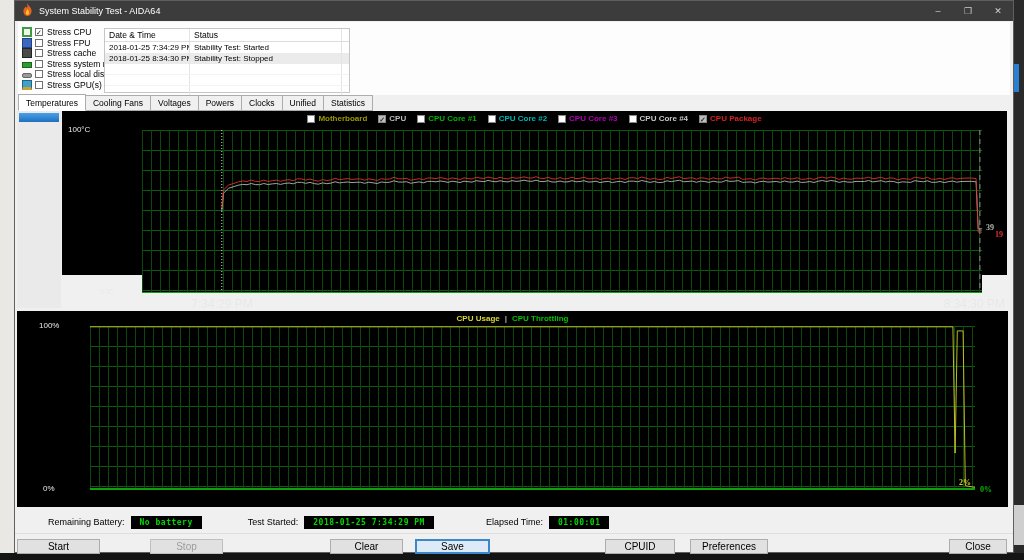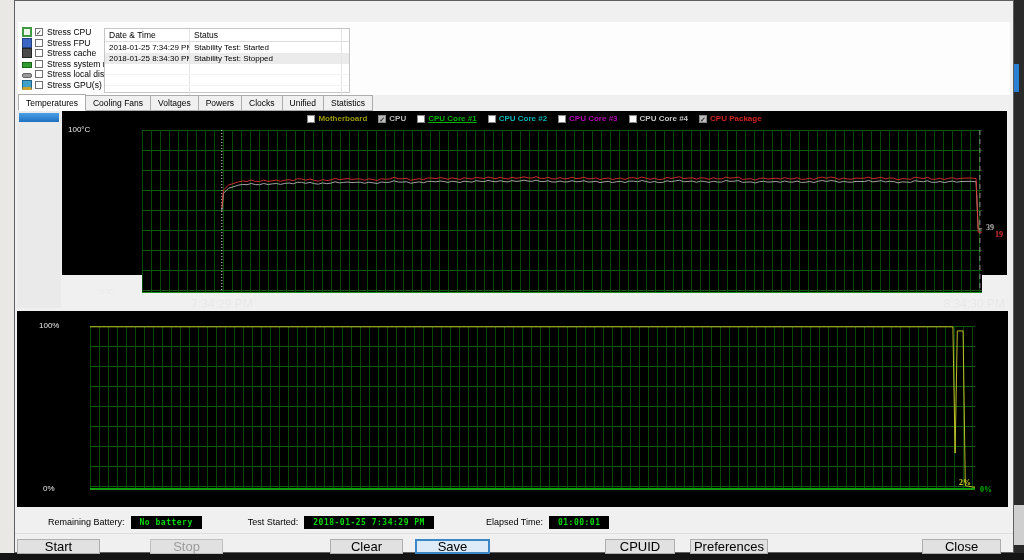--- a/index.html
+++ b/index.html
@@ -76,42 +76,54 @@
 
   
   #status-row { position:absolute; left:0; right:0; top:512px; height:18px; display:flex; align-items:center; font-size:9px; }
   .lcd { background:#000; color:#00d800; font-family:"DejaVu Sans Mono", monospace; font-weight:bold; font-size:8px; padding:2px 9px; letter-spacing:0.5px; margin-left:6px; }
   #status-row .slabel { color:#000; }
   #rb-label { margin-left:33px; } #ts-label { margin-left:46px; } #et-label { margin-left:52px; }
 
   
   #hr-line { position:absolute; left:0; right:0; top:532px; height:1px; background:#dedede; }
   #button-row { position:absolute; left:0; right:0; top:537px; height:16px; display:flex; align-items:center; }
-  .btn { height:15px; width:76px; background:#e1e1e1; border:1px solid #adadad; font-size:13px; font-family:"Liberation Sans", sans-serif; display:flex; align-items:center; justify-content:center; }
+  .btn { height:15px; width:76px; background:#e1e1e1; border:1px solid #adadad; font-size:10px; font-family:"Liberation Sans", sans-serif; display:flex; align-items:center; justify-content:center; }
   .btn.disabled { color:#9c9c9c; border-color:#bfbfbf; }
   .btn.focused { border:2px solid #3b87c8; background:#dcebf7; }
   .btn:nth-child(1){ margin-left:2px; width:83px; }
   .btn:nth-child(2){ margin-left:50px; width:73px; }
   .btn:nth-child(3){ margin-left:107px; width:73px; }
   .btn:nth-child(4){ margin-left:12px; width:75px; }
   .btn:nth-child(5){ margin-left:115px; width:70px; }
   .btn:nth-child(6){ margin-left:15px; width:78px; }
-  .btn:nth-child(7){ margin-left:auto; margin-right:12px; width:79px; }
+  .btn:nth-child(7){ margin-left:auto; margin-right:6px; width:58px; }
 </style>
 </head>
 <body>
 
 <div id="right-strip">
   <div class="blue-notch"></div>
   <div class="light-block"></div>
 </div>
 <div id="taskbar"></div>
 
 <div id="app-window">
 
+  <div id="titlebar">
+    <span>
+      <svg width="11" height="13" viewBox="0 0 11 13">
+          <path d="M5.5 0 C6 3 9 4 9.5 7 C10 10 8 13 5.5 13 C3 13 1 10 1.5 7 C1.8 5.5 3 4.8 3.5 3.5 C4.2 4.5 4.8 5 5.5 4.2 C5.2 2.8 5.2 1.5 5.5 0 Z" fill="#e8641e"></path>
+          <path d="M5.5 6 C6.5 8 7.5 9 7 10.8 C6.6 12.2 4.4 12.2 4 10.8 C3.5 9 4.5 8 5.5 6 Z" fill="#f6c51e"></path>
+        </svg>
+    </span>
+    <span class="title">System Stability Test - AIDA64</span>
+    <span class="winbtn">–</span>
+    <span class="winbtn">❐</span>
+    <span class="winbtn">✕</span>
+  </div>
 
   <div id="top-panel">
     <div id="stress-options">
         <div class="stress-item">
           <span class="sicon cpu-icon"></span>
           <span class="cb checked"></span>
           <span class="stress-label">Stress CPU</span>
         </div>
         <div class="stress-item">
           <span class="sicon fpu-icon"></span>
@@ -197,21 +209,21 @@
         <span class="leg-item">
           <span class="leg-box"></span>
           <span style="color: rgb(154, 154, 0);">Motherboard</span>
         </span>
         <span class="leg-item">
           <span class="leg-box checked"></span>
           <span style="color: rgb(188, 188, 188);">CPU</span>
         </span>
         <span class="leg-item">
           <span class="leg-box"></span>
-          <span style="color: rgb(0, 180, 0); text-decoration: underline;">CPU Core #1</span>
+          <span style="color: rgb(0, 180, 0);">CPU Core #1</span>
         </span>
         <span class="leg-item">
           <span class="leg-box"></span>
           <span style="color: rgb(0, 180, 180);">CPU Core #2</span>
         </span>
         <span class="leg-item">
           <span class="leg-box"></span>
           <span style="color: rgb(180, 0, 180);">CPU Core #3</span>
         </span>
         <span class="leg-item">
@@ -233,20 +245,25 @@
         <svg width="840" height="162">
           <line x1="79.8" x2="79.8" y1="0" y2="162" stroke="#e0e0e0" stroke-width="1" stroke-dasharray="1,2"></line>
           <line x1="837.9000000000001" x2="837.9000000000001" y1="0" y2="162" stroke="#909090" stroke-width="1" stroke-dasharray="5,4"></line>
           <polyline points="79.8,81.0 81.5,63.2 86.5,58.3 96.6,55.1 100.8,54.4 105.0,54.7 109.2,53.5 113.4,54.6 117.6,54.7 121.8,53.5 126.0,54.5 130.2,53.9 134.4,53.5 138.6,54.4 142.8,53.4 147.0,53.0 151.2,53.8 155.4,52.3 159.6,52.4 163.8,53.3 168.0,52.4 172.2,53.6 176.4,54.2 180.6,52.9 184.8,53.7 189.0,53.1 193.2,51.8 197.4,52.9 201.6,52.4 205.8,52.0 210.0,52.6 214.2,52.3 218.4,52.2 222.6,53.3 226.8,52.2 231.0,52.8 235.2,53.5 239.4,52.0 243.6,52.5 247.8,52.2 252.0,50.8 256.2,52.0 260.4,52.1 264.6,51.7 268.8,53.3 273.0,52.5 277.2,51.9 281.4,52.8 285.6,51.4 289.8,51.4 294.0,51.8 298.0,51.0 302.0,51.5 306.0,52.4 310.0,51.2 314.0,51.8 318.0,52.5 322.0,51.2 326.0,51.7 330.0,52.1 334.0,50.7 338.0,51.2 342.0,51.7 346.0,50.4 350.0,51.3 354.0,51.8 358.0,50.7 362.0,51.6 366.0,51.9 370.0,50.6 374.0,51.4 378.0,51.0 382.0,50.2 386.0,51.1 390.0,51.3 394.0,50.2 398.0,51.4 402.0,51.6 406.0,50.7 410.0,52.0 414.0,52.0 418.0,51.0 422.0,52.0 426.0,51.8 430.0,50.7 434.0,51.8 438.0,51.5 442.0,50.7 446.0,52.0 450.0,51.9 454.0,51.2 458.0,52.6 462.0,51.8 466.2,51.4 470.4,52.6 474.6,51.7 478.8,51.4 483.0,52.5 487.2,51.2 491.4,51.1 495.6,51.8 499.8,50.5 504.0,51.5 508.2,52.4 512.4,51.5 516.6,52.6 520.8,52.3 525.0,50.8 529.2,51.7 533.4,50.9 537.6,50.3 541.8,51.8 546.0,51.4 550.2,51.1 554.4,52.3 558.6,51.1 562.8,51.5 567.0,52.4 571.2,51.2 575.4,52.0 579.6,52.1 583.8,50.5 588.0,51.4 592.2,51.2 596.4,50.6 600.6,52.4 604.8,52.1 609.0,51.9 613.2,53.0 617.4,51.7 621.6,51.3 625.8,52.1 630.0,51.8 634.2,51.5 638.4,52.3 642.6,51.0 646.8,52.0 651.0,52.1 655.2,51.1 659.4,52.5 663.6,52.2 667.8,51.5 672.0,52.5 676.2,51.2 680.4,50.5 684.6,51.5 688.8,50.5 693.0,51.1 697.2,52.4 701.4,51.4 705.6,52.1 709.8,52.2 714.0,51.4 718.2,51.5 722.4,51.5 726.6,50.5 730.8,51.9 735.0,51.3 739.2,50.7 743.4,52.0 747.6,51.3 751.8,51.5 756.0,52.9 760.2,51.8 764.4,52.1 768.6,52.4 772.8,50.7 777.0,51.3 781.2,51.8 785.4,50.8 789.6,52.3 793.8,52.3 798.0,51.5 802.2,52.6 806.4,51.7 810.6,51.1 814.8,52.2 819.0,51.5 824.0,51.4 829.1,51.3 834.1,51.8 836.2,98.8 840.0,98.8" fill="none" stroke="#b4b4b4" stroke-width="0.9"></polyline>
           <polyline points="79.8,77.8 81.5,59.9 86.5,55.1 96.6,51.8 100.8,51.0 105.0,51.5 109.2,50.0 113.4,51.4 117.6,51.5 121.8,50.1 126.0,51.4 130.2,50.7 134.4,50.2 138.6,51.3 142.8,50.2 147.0,49.7 151.2,50.7 155.4,48.8 159.6,48.9 163.8,50.1 168.0,49.0 172.2,50.4 176.4,51.2 180.6,49.6 184.8,50.6 189.0,49.9 193.2,48.3 197.4,49.7 201.6,49.1 205.8,48.6 210.0,49.4 214.2,49.0 218.4,48.9 222.6,50.2 226.8,48.9 231.0,49.6 235.2,50.5 239.4,48.7 243.6,49.3 247.8,49.0 252.0,47.3 256.2,48.8 260.4,48.8 264.6,48.3 268.8,50.3 273.0,49.4 277.2,48.7 281.4,49.7 285.6,48.0 289.8,48.0 294.0,48.6 298.0,47.6 302.0,48.2 306.0,49.3 310.0,47.9 314.0,48.6 318.0,49.5 322.0,47.8 326.0,48.5 330.0,49.0 334.0,47.3 338.0,48.0 342.0,48.5 346.0,47.0 350.0,48.0 354.0,48.7 358.0,47.3 362.0,48.4 366.0,48.9 370.0,47.3 374.0,48.3 378.0,47.8 382.0,46.8 386.0,47.9 390.0,48.1 394.0,46.7 398.0,48.2 402.0,48.5 406.0,47.3 410.0,48.9 414.0,48.9 418.0,47.6 422.0,48.9 426.0,48.6 430.0,47.2 434.0,48.6 438.0,48.3 442.0,47.2 446.0,48.9 450.0,48.7 454.0,47.9 458.0,49.6 462.0,48.6 466.2,48.0 470.4,49.5 474.6,48.5 478.8,48.1 483.0,49.5 487.2,47.8 491.4,47.7 495.6,48.6 499.8,47.0 504.0,48.2 508.2,49.3 512.4,48.2 516.6,49.6 520.8,49.2 525.0,47.4 529.2,48.5 533.4,47.5 537.6,46.8 541.8,48.7 546.0,48.1 550.2,47.8 554.4,49.2 558.6,47.7 562.8,48.2 567.0,49.3 571.2,47.8 575.4,48.8 579.6,48.9 583.8,47.1 588.0,48.1 592.2,47.8 596.4,47.1 600.6,49.3 604.8,49.0 609.0,48.7 613.2,50.1 617.4,48.4 621.6,48.0 625.8,49.0 630.0,48.6 634.2,48.2 638.4,49.1 642.6,47.6 646.8,48.8 651.0,48.9 655.2,47.7 659.4,49.4 663.6,49.1 667.8,48.2 672.0,49.5 676.2,47.9 680.4,47.1 684.6,48.3 688.8,47.0 693.0,47.8 697.2,49.4 701.4,48.1 705.6,49.0 709.8,49.2 714.0,48.1 718.2,48.3 722.4,48.2 726.6,47.1 730.8,48.8 735.0,48.1 739.2,47.3 743.4,48.9 747.6,47.9 751.8,48.2 756.0,49.9 760.2,48.6 764.4,48.9 768.6,49.3 772.8,47.2 777.0,47.9 781.2,48.6 785.4,47.3 789.6,49.2 793.8,49.2 798.0,48.2 802.2,49.6 806.4,48.4 810.6,47.7 814.8,49.1 819.0,48.3 824.0,48.1 829.1,48.0 834.1,48.6 836.2,102.1 840.0,102.1" fill="none" stroke="#e23030" stroke-width="0.9"></polyline>
         </svg>
       </div>
   </div>
 
   <div id="chart2" class="chartbox">
+    <div id="chart2-title">
+        <span style="color: rgb(216, 216, 50);">CPU Usage</span>
+        <span class="sep">|</span>
+        <span style="color: rgb(0, 196, 0);">CPU Throttling</span>
+      </div>
     <span class="axis-label" style="left:22px; top:10px;">100%</span>
     <span class="axis-label" style="left:26px; top:173px;">0%</span>
     <div id="plot2" class="plot">
         <span class="vlabel" style="color: rgb(208, 208, 40); left: 869px; top: 152.37px;">2%</span>
         <span class="vlabel" style="color: rgb(0, 187, 0); left: 890px; top: 158.5px;">0%</span>
         <svg width="885" height="163">
           <polyline points="0.0,0.8 862.9,0.8 865.1,127.1 867.3,4.9 873.1,4.9 875.3,159.7 885.0,161.4" fill="none" stroke="#d0d028" stroke-width="0.9"></polyline>
           <polyline points="0.0,162.5 885.0,162.5" fill="none" stroke="#00bb00" stroke-width="0.9"></polyline>
         </svg>
       </div>

